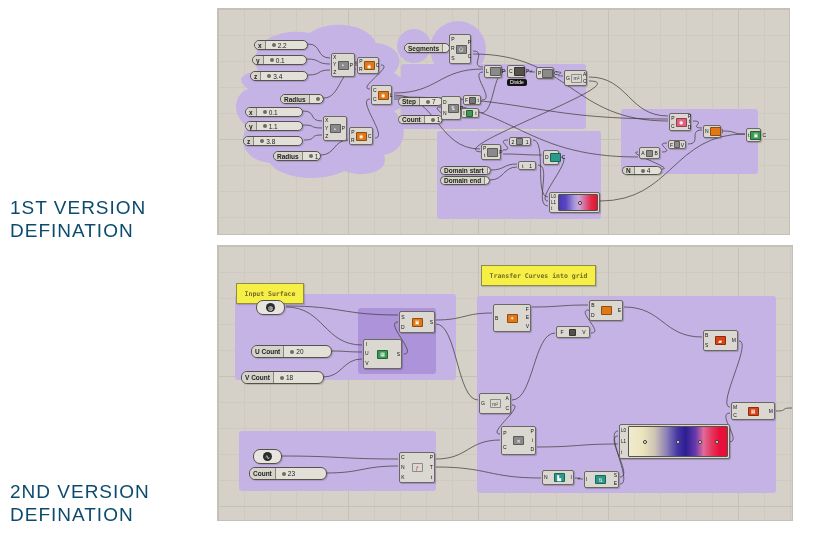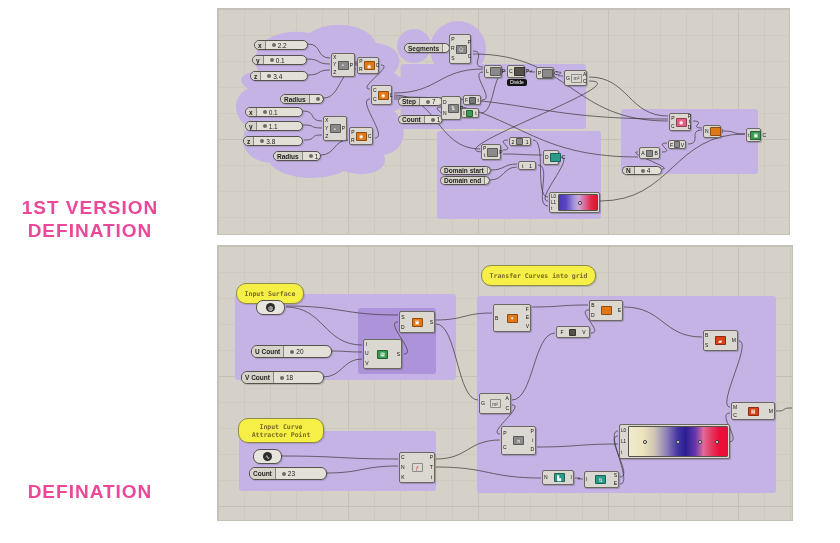--- a/index.html
+++ b/index.html
@@ -1,31 +1,31 @@
 <!DOCTYPE html>
 <html><head>
 <meta charset="utf-8">
 <style>
   html,body{margin:0;padding:0;background:#fff;}
   #app{position:relative;width:840px;height:543px;background:#ffffff;overflow:hidden;
        font-family:"Liberation Sans",sans-serif;}
-  .caption{position:absolute;left:10px;width:160px;color:#ec4899;font-weight:bold;
-           font-size:19px;line-height:23px;letter-spacing:1px;text-align:center;}
+  .caption{position:absolute;left:10px;width:160px;color:#0c4a6e;font-weight:normal;
+           font-size:19px;line-height:23px;letter-spacing:1px;}
   .canvas{position:absolute;box-sizing:border-box;background-color:#d5d1c8;
     background-image:
       linear-gradient(90deg,#c6c1b6 1px,transparent 1px),
       linear-gradient(#c6c1b6 1px,transparent 1px),
       linear-gradient(90deg,#cecabf 1px,transparent 1px),
       linear-gradient(#cecabf 1px,transparent 1px);
     background-size:130px 130px,130px 130px,26px 26px,26px 26px;
     border:1px solid #c4c0b5;}
   .layer{position:absolute;left:0;top:0;width:100%;height:100%;overflow:visible;pointer-events:none;}
   .wire{fill:none;stroke:#3d3b37;stroke-width:.8;opacity:.9;}
   .group{position:absolute;border-radius:3px;}
-  .panel{position:absolute;background:#f5ef46;border:1px solid #8f8c4a;border-radius:10px;
+  .panel{position:absolute;background:#f5ef46;border:1px solid #8f8c4a;border-radius:0;
          color:#7a6a28;font-family:"DejaVu Sans Mono",monospace;font-weight:bold;font-size:6.5px;
          display:flex;flex-direction:column;align-items:center;justify-content:center;
          line-height:8px;box-shadow:1px 1px 1px rgba(0,0,0,.15);}
   .slider{position:absolute;background:#e3e0d8;border:1px solid #55524c;border-radius:6px;
           display:flex;align-items:center;font-size:6.5px;color:#222;overflow:hidden;
           box-shadow:1px 1px 1px rgba(0,0,0,.15);}
   .slabel{font-weight:bold;padding:0 3px;background:#d6d3ca;border-right:1px solid #8a877f;
           border-radius:5px 0 0 5px;white-space:nowrap;height:100%;display:flex;align-items:center;}
   .sgrip{width:4px;height:4px;border-radius:50%;background:#6e6b64;margin:0 2px 0 6px;flex:0 0 auto;}
   .sval{white-space:nowrap;}
@@ -55,20 +55,21 @@
 </style>
 </head>
 <body>
 
 <div id="app">
   <div class="caption" style="top:196px">
     <div>1ST VERSION</div>
     <div>DEFINATION</div>
   </div>
   <div class="caption" style="top:480px">
+    <div>2ND VERSION</div>
     <div>DEFINATION</div>
   </div>
 <div class="canvas" style="left: 217px; top: 8px; width: 573px; height: 227px;">
       <svg class="layer">
         <path d="M 40 62 C 28 34 60 18 92 24 C 110 10 150 14 158 34 C 180 36 188 52 176 64 C 194 74 196 96 176 102 C 192 118 188 142 166 146 C 172 162 148 170 126 162 C 104 174 62 170 52 154 C 28 152 18 132 30 118 C 14 108 14 86 30 80 C 18 72 22 64 40 62 Z" fill="#c5b3e6"></path>
         <circle cx="163" cy="87" r="20" fill="#c5b3e6"></circle>
         <circle cx="196" cy="37" r="17" fill="#c5b3e6"></circle>
         <circle cx="240" cy="40" r="28" fill="#c5b3e6"></circle>
       </svg>
       <div class="group" style="left: 183px; top: 55px; width: 185px; height: 65px; background: rgb(197, 179, 230);"></div>
@@ -441,24 +442,20 @@
         <path d="M402,238 C416,238 386,185 400,185" class="wire"></path>
         <path d="M218,221 C270.5,221 270.5,232 323,232" class="wire"></path>
         <path d="M558,165 C572,165 560,162 574,162" class="wire"></path>
       </svg>
       <div class="panel" style="left: 18px; top: 37px; width: 66px; height: 19px;">
         <div>Input Surface</div>
       </div>
       <div class="panel" style="left: 263px; top: 19px; width: 113px; height: 19px;">
         <div>Transfer Curves into grid</div>
       </div>
-      <div class="panel" style="left: 20px; top: 172px; width: 84px; height: 23px;">
-        <div>Input Curve</div>
-        <div>Attractor Point</div>
-      </div>
       <div class="param" style="left: 38px; top: 54px; width: 27px; height: 13px;">
         <span class="picon">◍</span>
       </div>
       <div class="param" style="left: 35px; top: 203px; width: 27px; height: 13px;">
         <span class="picon">∿</span>
       </div>
       <div class="slider" style="left: 33px; top: 99px; width: 79px; height: 11px;">
         <span class="slabel">U Count</span>
         <span class="sgrip"></span>
         <span class="sval">20</span>

